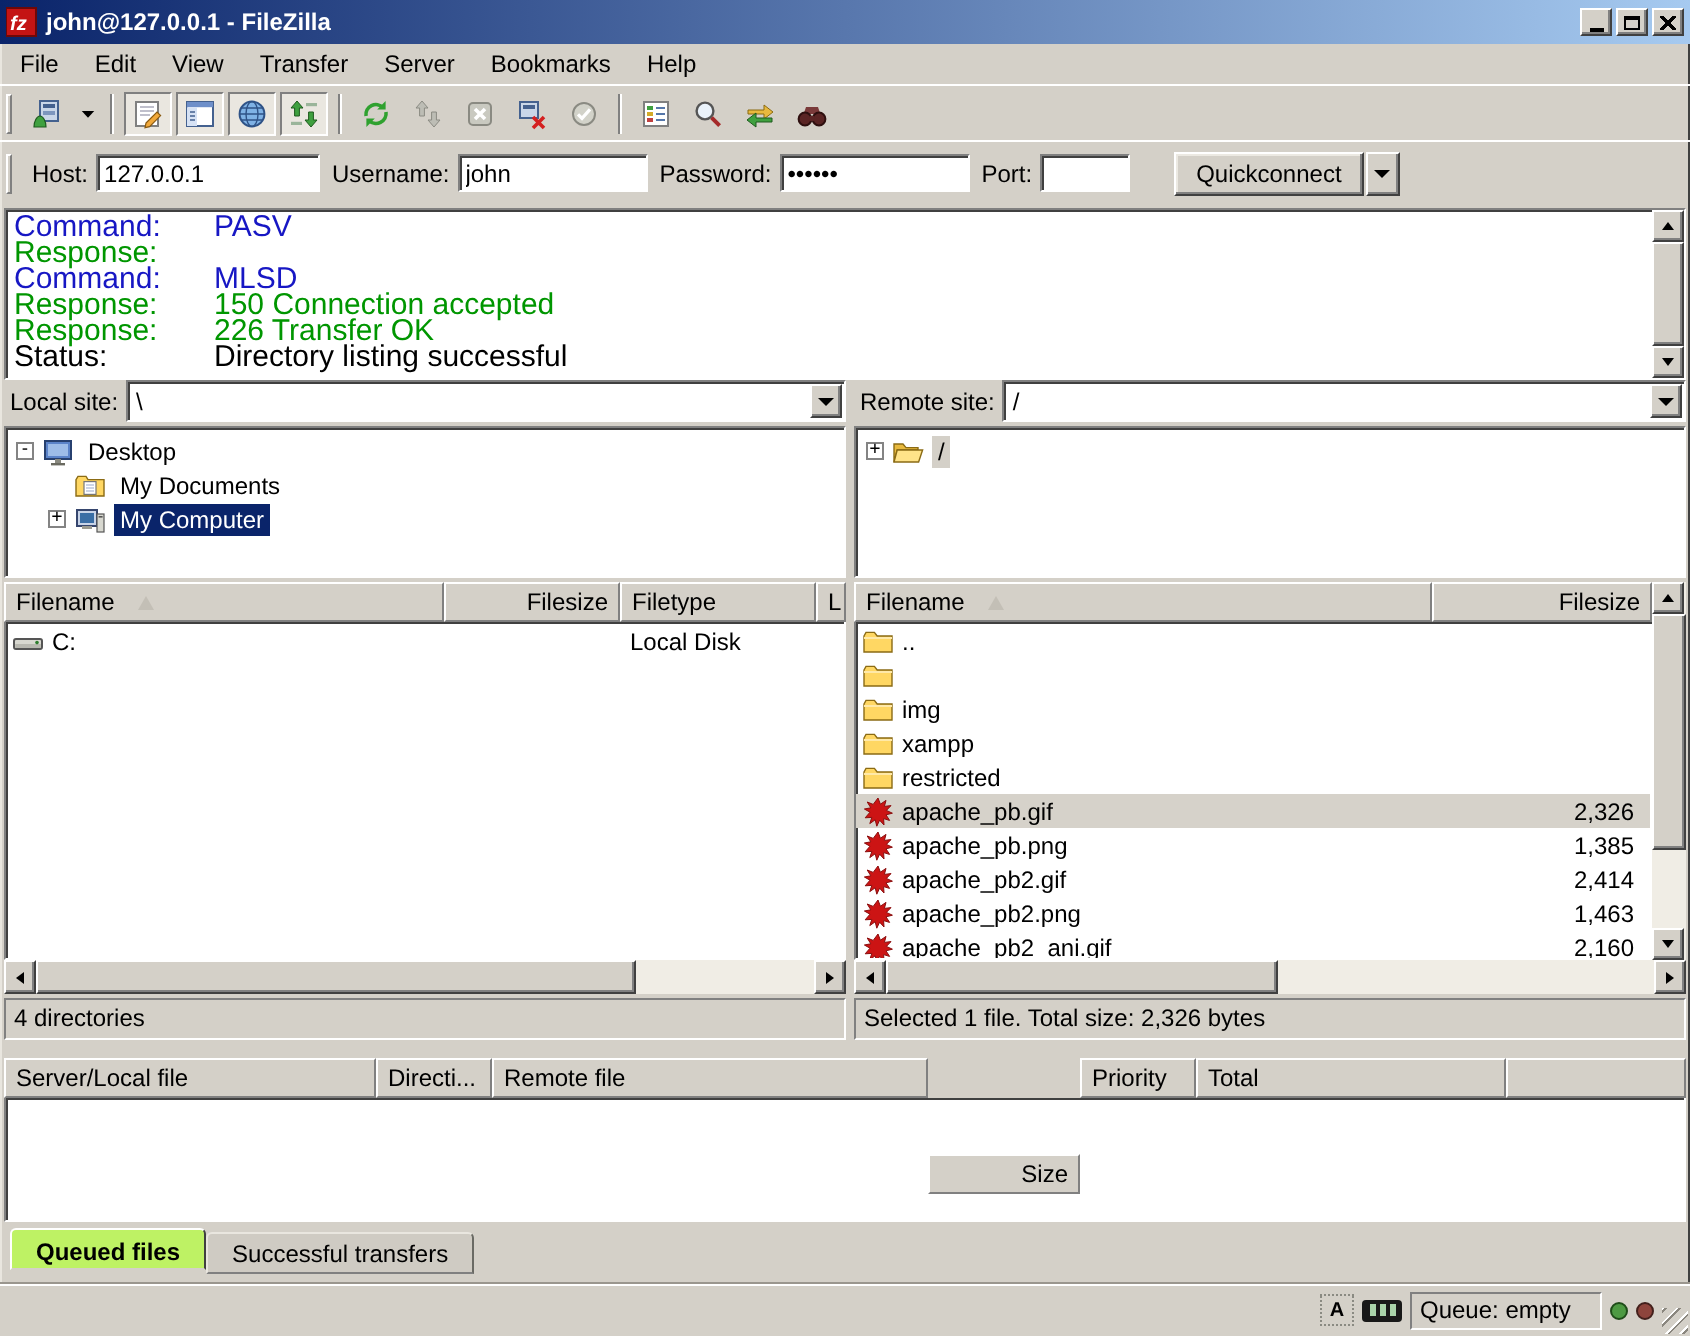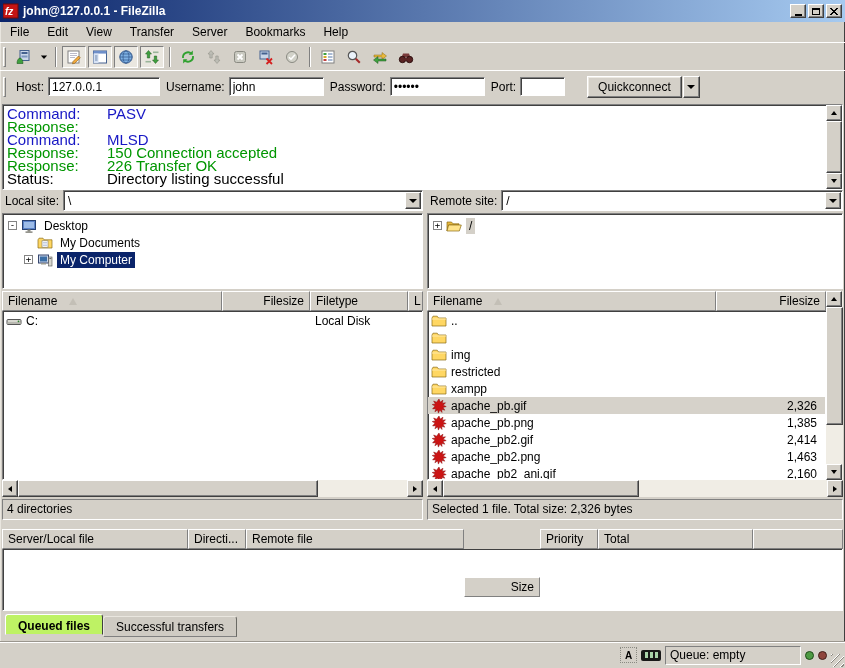--- a/index.html
+++ b/index.html
@@ -143,21 +143,21 @@
     border-color:#fff #404040 #d4d0c8 #fff;}
   
   .statusbar{position:absolute;left:0;right:0;bottom:0;height:27px;background:#d4d0c8;
     border-top:1px solid #9a968e;box-shadow:inset 0 1px 0 #fff;display:flex;align-items:center;}
   .sb-right{margin-left:auto;display:flex;align-items:center;gap:4px;padding-right:18px;}
   .type-box{width:17px;height:16px;border:1px dotted #8a8a82;display:flex;align-items:center;
     justify-content:center;font-size:10px;font-weight:bold;}
   .speed-box{width:20px;height:11px;background:#181818;border-radius:2px;display:flex;gap:2px;
     align-items:center;justify-content:center;}
   .speed-box i{width:3px;height:6px;background:#a9d3a9;display:block;}
-  .queue-box{width:136px;height:19px;background:#d4d0c8;border:1px solid;
+  .queue-box{width:96px;height:19px;background:#d4d0c8;border:1px solid;
     border-color:#808080 #fff #fff #808080;padding:1px 0 0 4px;overflow:hidden;white-space:nowrap;}
   .led{width:9px;height:9px;border-radius:50%;}
   .led.green{background:#4d9a43;border:1px solid #1f4d1a;}
   .led.red{background:#8e443c;border:1px solid #43201c;}
   .grip-corner{position:absolute;right:1px;bottom:1px;width:13px;height:13px;
     background:repeating-linear-gradient(135deg,#fff 0 1px,#8a867e 1px 2px,#d4d0c8 2px 5px);}
 </style>
 </head>
 <body>
 
@@ -544,29 +544,29 @@
                   <path d="M1 6h14" stroke="#FFE9A8" stroke-width="1"></path>
                 </svg></span>
               <span class="fname">img</span>
               <span class="fsize"></span>
             </div>
             <div class="lrow">
               <span class="fico"><svg viewBox="0 0 16 16">
                   <path d="M1 5l1-1.8h4.2L7.6 5H15v8H1z" fill="#FFD763" stroke="#8B6B14" stroke-width=".7"></path>
                   <path d="M1 6h14" stroke="#FFE9A8" stroke-width="1"></path>
                 </svg></span>
-              <span class="fname">restricted</span>
+              <span class="fname">xampp</span>
               <span class="fsize"></span>
             </div>
             <div class="lrow">
               <span class="fico"><svg viewBox="0 0 16 16">
                   <path d="M1 5l1-1.8h4.2L7.6 5H15v8H1z" fill="#FFD763" stroke="#8B6B14" stroke-width=".7"></path>
                   <path d="M1 6h14" stroke="#FFE9A8" stroke-width="1"></path>
                 </svg></span>
-              <span class="fname">xampp</span>
+              <span class="fname">restricted</span>
               <span class="fsize"></span>
             </div>
             <div class="lrow sel-in">
               <span class="fico"><svg viewBox="0 0 16 16">
                   <path d="M8 1l1.2 3.1L12 2.2l-.8 3 3.3-.4-2.3 2.4 3 1.4-3.2.8 1.8 2.8-3-.9.2 3.2-2.2-2.4-1.4 3-.8-3.2-2.7 1.9 1-3.1-3.3.2L4 8.1 1.2 6.5l3.2-.6L2.6 3l3 1.2z" fill="#CC1414" stroke="#8a0c0c" stroke-width=".5"></path>
                 </svg></span>
               <span class="fname">apache_pb.gif</span>
               <span class="fsize">2,326</span>
             </div>
             <div class="lrow">

